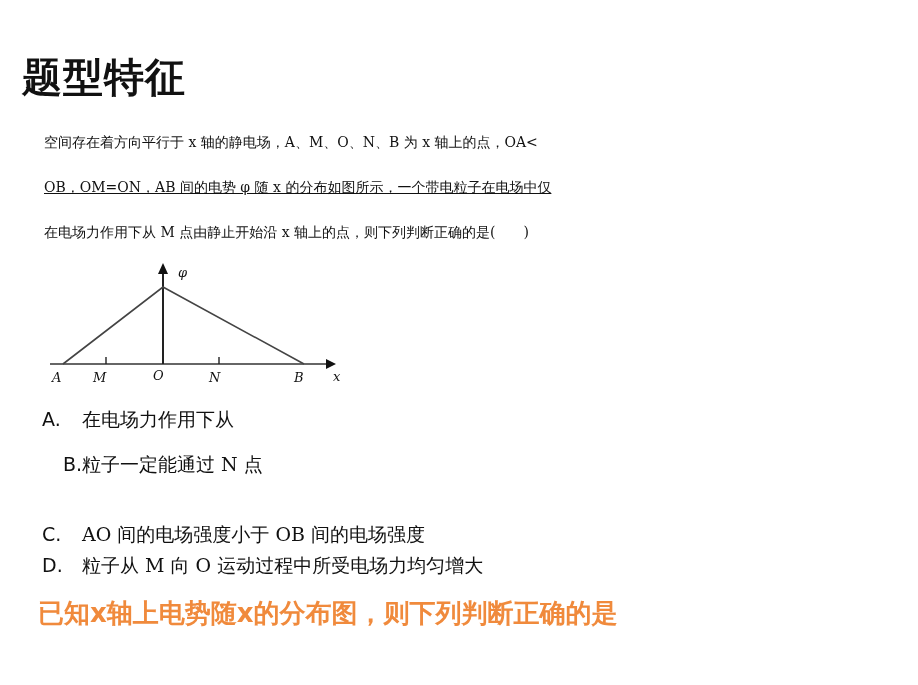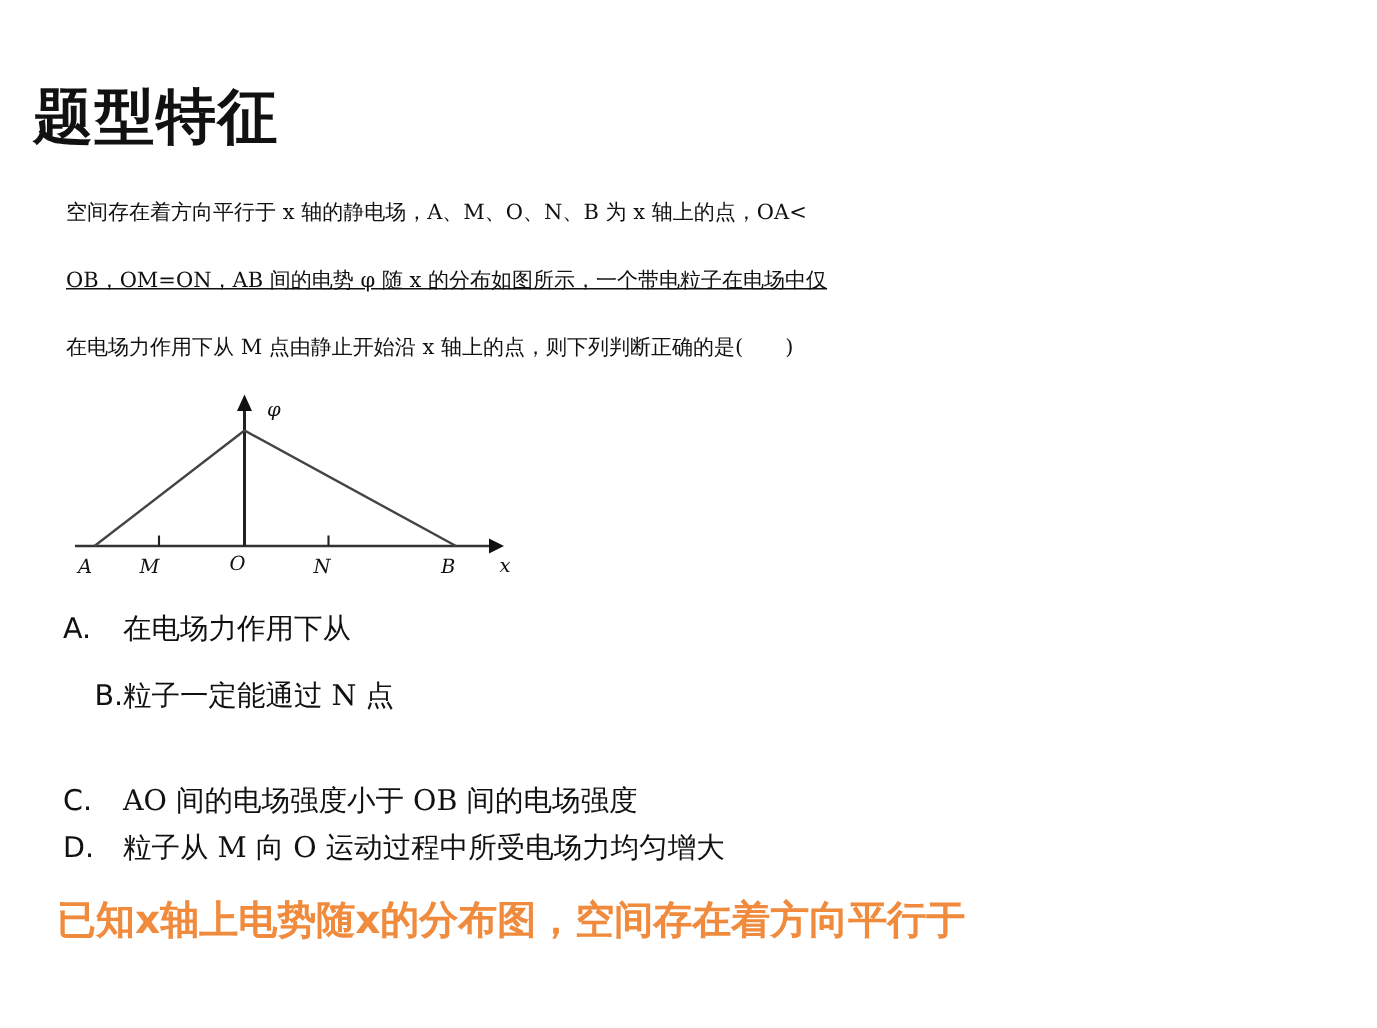--- a/index.html
+++ b/index.html
@@ -56,13 +56,13 @@
 <div class="opt b">
   <span class="key">B.</span><span>粒子一定能通过 N 点</span>
 </div>
 <div class="opt c">
   <span class="key">C.</span><span>AO 间的电场强度小于 OB 间的电场强度</span>
 </div>
 <div class="opt d">
   <span class="key">D.</span><span>粒子从 M 向 O 运动过程中所受电场力均匀增大</span>
 </div>
 
-<div class="summary">已知x轴上电势随x的分布图，空间存在着方向平行于</div>
+<div class="summary">已知x轴上电势随x的分布图，则下列判断正确的是</div>
 
 </body></html>

